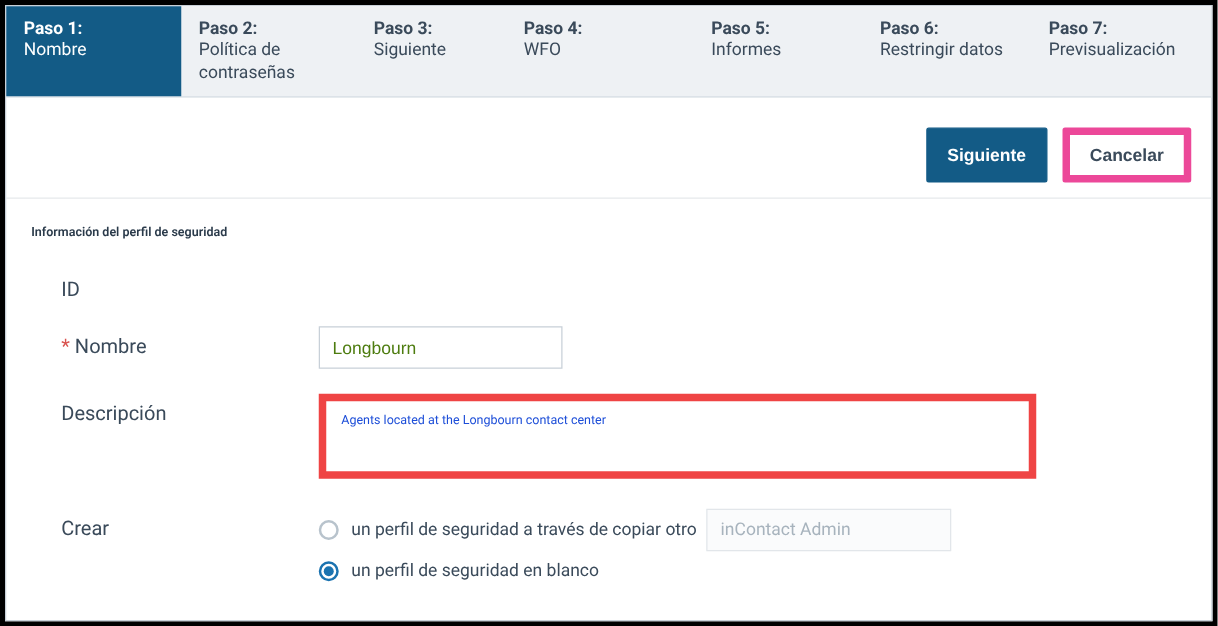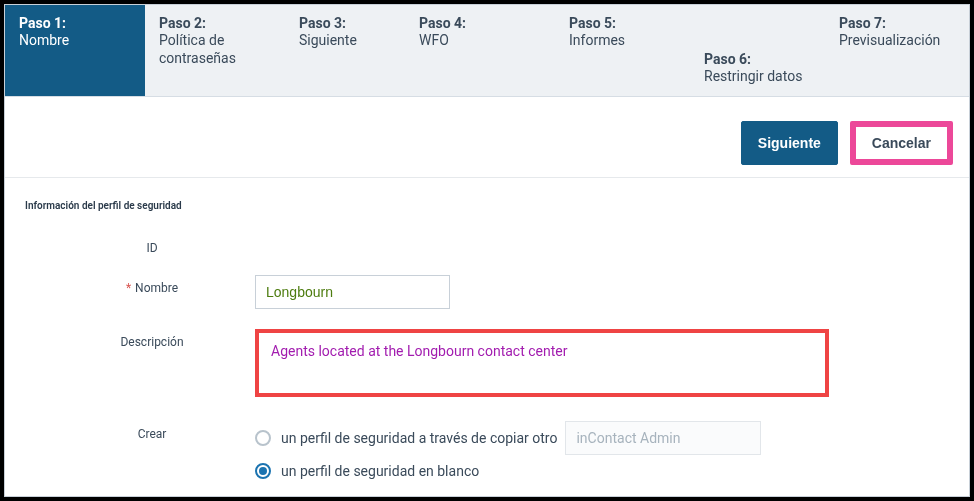--- a/index.html
+++ b/index.html
@@ -28,21 +28,21 @@
     }
     .step .title { font-weight: 700; color: #3a4a5a; font-size: 14px; }
     .step .subtitle { font-size: 14px; color: #3a4a5a; margin-top: 1px; line-height: 1.25; max-width: 120px; word-wrap: break-word; }
     .step.active { background: #135b86; color: #fff; max-width: 140px;}
     .step.active .title, .step.active .subtitle { color: #fff; }
     .step.s1 { width: 140px; }
     .step.s2 { width: 140px; }
     .step.s3 { width: 120px; }
     .step.s4 { width: 150px; }
     .step.s5 { width: 135px; }
-    .step.s6 { width: 135px; margin-top: 36px; }
+    .step.s6 { width: 135px; }
     .step.s7 { flex: 1; }
 
     .actions {
       display: flex;
       justify-content: flex-end;
       gap: 12px;
       padding: 12px 16px;
       border-bottom: 1px solid #e6e9ec;
     }
     .btn {
@@ -67,41 +67,40 @@
     }
     .form-row {
       display: flex;
       align-items: flex-start;
       margin-bottom: 20px;
     }
     .label-col {
       width: 230px;
       padding-left: 24px;
       color: #3a4a5a;
-      font-size: 12px;
+      font-size: 16px;
       padding-top: 6px;
-      text-align: center;
     }
     .req { color: #d9534f; margin-right: 4px; }
     .field-col { flex: 1; max-width: 600px; }
     .text-input {
       width: 195px;
       height: 34px;
       border: 1px solid #c8d0d8;
       padding: 6px 10px;
       font-size: 14px;
       color: #4d7c0f;
     }
     .textarea-input {
       width: 574px;
       height: 68px;
-      border: 4px solid #ef4444;
+      border: 6px solid #ef4444;
       padding: 10px 12px;
-      font-size: 14px;
-      color: #a21caf;
+      font-size: 10px;
+      color: #1d4ed8;
       resize: none;
       font-family: inherit;
     }
     .radio-group { padding-top: 0; }
     .radio-row { display: flex; align-items: center; margin-bottom: 8px; color: #3a4a5a; font-size: 14px; }
     .radio {
       width: 16px; height: 16px; border: 2px solid #b8c3cc; border-radius: 50%; margin-right: 10px; position: relative;
     }
     .radio.checked { border-color: #1b73b0; }
     .radio.checked::after {

